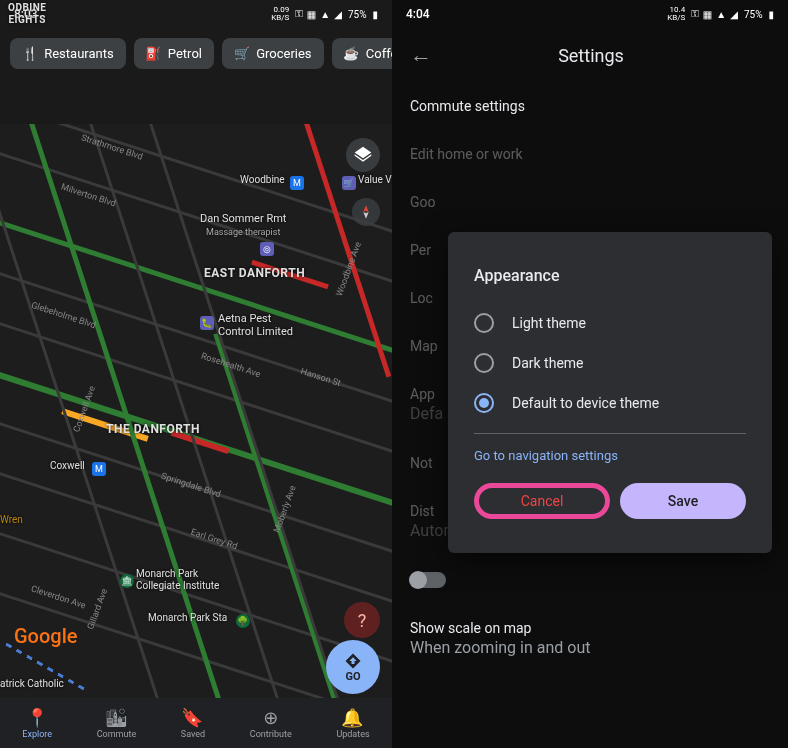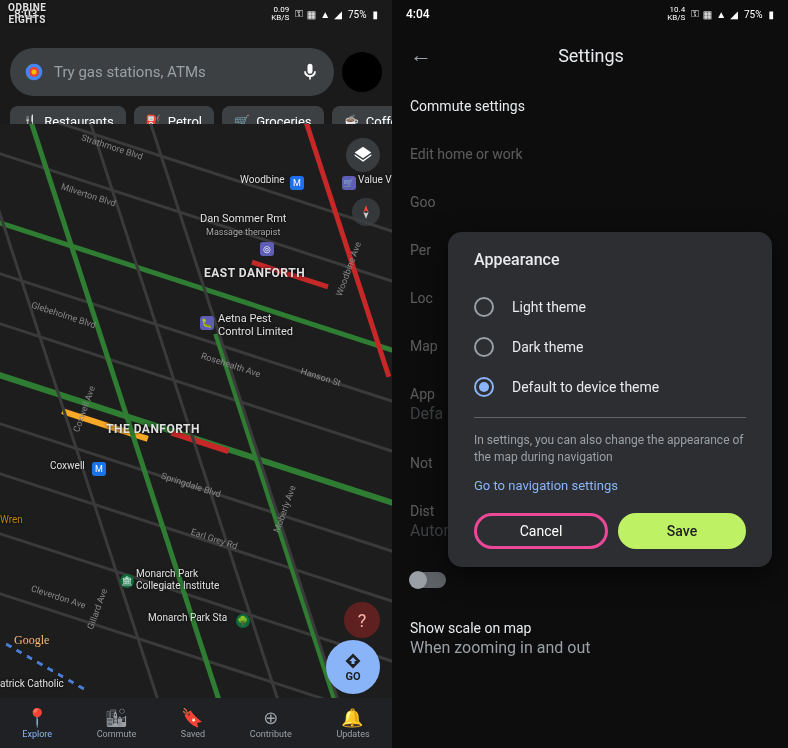--- a/index.html
+++ b/index.html
@@ -40,53 +40,53 @@
 .poi-biz { background: #5e5eb8; color: #fff; }
 .poi-park { background: #0f6b3a; color: #fff; border-radius: 50%; }
 .road-name { position: absolute; color: #888; font-size: 9px; white-space: nowrap; }
 
 
 .fab { position: absolute; border-radius: 50%; display: flex; flex-direction: column; align-items: center; justify-content: center; color: #fff; }
 .fab-layers { top: 138px; right: 12px; width: 34px; height: 34px; background: rgba(60,64,67,0.9); }
 .fab-compass { top: 198px; right: 12px; width: 28px; height: 28px; background: rgba(60,64,67,0.8); }
 .fab-help { bottom: 110px; right: 12px; width: 36px; height: 36px; background: #5f2120; color: #ffb4ab; font-size: 18px; }
 .fab-go { bottom: 54px; right: 12px; width: 54px; height: 54px; background: #8ab4f8; color: #202124; font-size: 11px; font-weight: 700; }
-.google-logo { position: absolute; bottom: 60px; left: 14px; color: #fdba74; font-size: 12px; font-weight: 500; font-family: Liberation Serif, serif; }
+.google-logo { position: absolute; bottom: 60px; left: 14px; color: #f97316; font-size: 20px; font-weight: 500; }
 
 
 .bottom-nav { position: absolute; bottom: 0; left: 0; right: 0; height: 50px; background: #202124; display: flex; justify-content: space-around; align-items: center; }
 .nav-item { display: flex; flex-direction: column; align-items: center; gap: 2px; color: #9aa0a6; font-size: 9px; }
 .nav-item.active { color: #8ab4f8; }
 .nav-icon { font-size: 18px; height: 20px; display: flex; align-items: center; }
 
 
 .settings-header { display: flex; align-items: center; padding: 14px 18px; gap: 20px; color: #e8eaed; }
 .back-arrow { font-size: 22px; color: #9aa0a6; }
 .settings-title { flex: 1; text-align: center; font-size: 18px; color: #e8eaed; margin-right: 40px; }
 .settings-list { padding: 0 18px; }
 .setting-row { padding: 16px 0; color: #e8eaed; font-size: 14px; display: flex; justify-content: space-between; align-items: center; }
 .setting-sub { color: #9aa0a6; font-size: 16px; margin-top: 2px; }
 .toggle { width: 36px; height: 16px; background: #5f6368; border-radius: 10px; position: relative; }
 .toggle::after { content: ''; position: absolute; width: 18px; height: 18px; background: #9aa0a6; border-radius: 50%; top: -1px; left: -1px; }
 .dimmed { opacity: 0.35; }
 
 
-.dialog { position: absolute; top: 232px; left: 56px; right: 16px; background: #2d2e31; border-radius: 14px; padding: 18px 26px; box-shadow: 0 8px 28px rgba(0,0,0,0.6); color: #e8eaed; }
+.dialog { position: absolute; top: 232px; left: 56px; right: 16px; background: #2d2e31; border-radius: 6px; padding: 34px 26px; box-shadow: 0 8px 28px rgba(0,0,0,0.6); color: #e8eaed; }
 .dialog-title { font-size: 16px; font-weight: 500; margin-bottom: 18px; }
 .radio-row { display: flex; align-items: center; gap: 18px; padding: 10px 0; font-size: 14px; }
 .radio { width: 20px; height: 20px; border: 2px solid #9aa0a6; border-radius: 50%; display: flex; align-items: center; justify-content: center; }
 .radio.selected { border-color: #8ab4f8; }
 .radio.selected::after { content: ''; width: 10px; height: 10px; background: #8ab4f8; border-radius: 50%; }
 .dialog-divider { height: 1px; background: #5f6368; margin: 10px 0 14px; }
 .dialog-info { font-size: 12px; color: #9aa0a6; line-height: 1.4; margin-bottom: 12px; }
 .dialog-link { color: #8ab4f8; font-size: 13px; margin-bottom: 20px; }
 .dialog-actions { display: flex; gap: 10px; }
 .btn { flex: 1; height: 36px; border-radius: 20px; display: flex; align-items: center; justify-content: center; font-size: 14px; }
-.btn-cancel { border: 3px solid #ec4899; color: #ffffff; }
-.btn-save { background: #bef264; color: #202124; font-weight: 500; }
+.btn-cancel { border: 5px solid #ec4899; color: #ef4444; }
+.btn-save { background: #c4b5fd; color: #202124; font-weight: 500; }
 
 svg { display: block; }
 </style>
 </head>
 <body>
 
 <div class="phone phone-left">
   <div class="status-bar">
     <span class="status-left">8:03</span>
     <div class="status-right">
@@ -102,38 +102,20 @@
       </div>
       <span>75%</span>
       <span>▮</span>
     </div>
   </div>
 
   <div class="map-label map-header" style="top:2px;left:8px;font-size:10px;">
     <span>ODBINE</span><br><span>EIGHTS</span>
   </div>
 
-  <div class="search-wrap">
-    <div class="search-bar">
-      <span class="logo-circle">
-        <svg viewBox="0 0 24 24" width="20" height="20">
-            <circle cx="12" cy="12" r="10" fill="#4285f4"></circle>
-            <circle cx="12" cy="12" r="6" fill="#ea4335"></circle>
-            <circle cx="12" cy="12" r="3" fill="#fbbc05"></circle>
-          </svg>
-      </span>
-      <span class="search-input">Try gas stations, ATMs</span>
-      <span class="mic">
-        <svg viewBox="0 0 24 24" width="20" height="20" fill="#fff">
-            <path d="M12 14a3 3 0 003-3V5a3 3 0 00-6 0v6a3 3 0 003 3zm5-3a5 5 0 01-10 0H5a7 7 0 006 6.92V21h2v-3.08A7 7 0 0019 11h-2z"></path>
-          </svg>
-      </span>
-    </div>
-    <div class="avatar"></div>
-  </div>
 
   <div class="chips">
     <div class="chip">
         <span>🍴</span>
         <span>Restaurants</span>
       </div>
     <div class="chip">
         <span>⛽</span>
         <span>Petrol</span>
       </div>
@@ -344,20 +326,19 @@
     </div>
     <div class="radio-row">
       <div class="radio"></div>
       <span>Dark theme</span>
     </div>
     <div class="radio-row">
       <div class="radio selected"></div>
       <span>Default to device theme</span>
     </div>
     <div class="dialog-divider"></div>
-    <div class="dialog-info">In settings, you can also change the appearance of the map during navigation</div>
     <div class="dialog-link">Go to navigation settings</div>
     <div class="dialog-actions">
       <div class="btn btn-cancel">Cancel</div>
       <div class="btn btn-save">Save</div>
     </div>
   </div>
 </div>
 
 </body></html>

